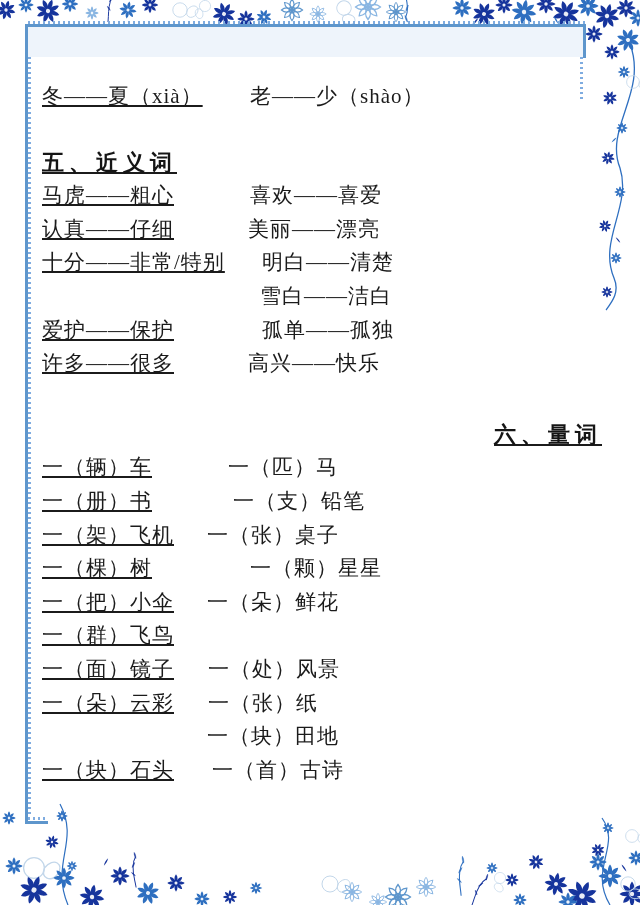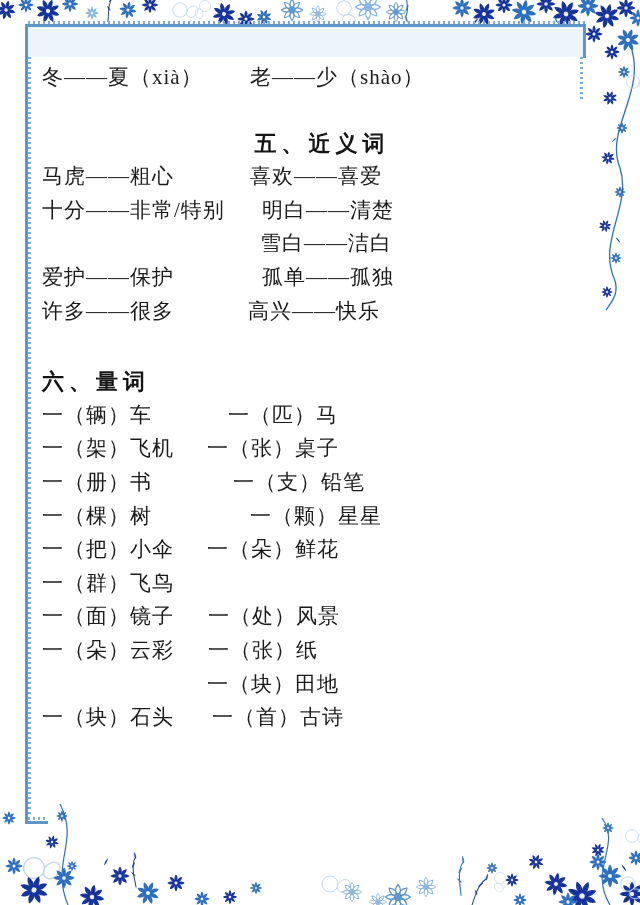--- a/index.html
+++ b/index.html
@@ -12,28 +12,28 @@
 
   
   .bseg{position:absolute;background:#5e96cc;}
   .dots-h{position:absolute;height:3px;
           background-image:repeating-linear-gradient(to right,#7face0 0 2px,transparent 2px 5px);}
   .dots-v{position:absolute;width:3px;
           background-image:repeating-linear-gradient(to bottom,#7face0 0 2px,transparent 2px 5px);}
   .band{position:absolute;left:28px;top:27px;width:555px;height:30px;background:#eef4fb;}
 
   
-  .content{position:absolute;left:42px;top:61px;width:560px;color:#1b1b1b;}
+  .content{position:absolute;left:42px;top:80px;width:560px;color:#1b1b1b;text-decoration:underline;}
   .line{position:relative;height:33.6px;line-height:33.6px;font-size:21px;
         letter-spacing:1px;white-space:nowrap;}
   .line .r{position:absolute;left:var(--rx);top:0;}
   .heading{height:33.6px;line-height:33.6px;font-size:22px;font-weight:bold;
            letter-spacing:5px;color:#151515;white-space:nowrap;}
-  .h-syn{margin-top:32px;text-align:center;}
-  .h-mw{margin-top:37px;}
+  .h-syn{margin-top:32px;}
+  .h-mw{margin-top:37px;text-align:right;}
 </style>
 </head>
 <body>
 
 <div class="page">
 
   <svg class="decor" viewBox="0 0 640 905" xmlns="http://www.w3.org/2000/svg">
     <defs>
       <path id="pet" d="M0,0 C-2.2,-3 -2.4,-6.8 0,-9.6 C2.4,-6.8 2.2,-3 0,0"></path>
       <g id="daisy">
@@ -194,20 +194,24 @@
         <span class="r">老——少（shào）</span>
       </div>
     </div>
 
     <div>
       <div class="heading h-syn">五、近义词</div>
       <div class="line" style="--rx:208px;">
         <span class="l">马虎——粗心</span>
         <span class="r">喜欢——喜爱</span>
       </div>
+      <div class="line" style="--rx:206px;">
+        <span class="l">认真——仔细</span>
+        <span class="r">美丽——漂亮</span>
+      </div>
       <div class="line" style="--rx:220px;">
         <span class="l">十分——非常/特别</span>
         <span class="r">明白——清楚</span>
       </div>
       <div class="line" style="--rx:218px;">
         <span class="r">雪白——洁白</span>
       </div>
       <div class="line" style="--rx:220px;">
         <span class="l">爱护——保护</span>
         <span class="r">孤单——孤独</span>
@@ -217,28 +221,28 @@
         <span class="r">高兴——快乐</span>
       </div>
     </div>
 
     <div>
       <div class="heading h-mw">六、量词</div>
       <div class="line" style="--rx:186px;">
         <span class="l">一（辆）车</span>
         <span class="r">一（匹）马</span>
       </div>
+      <div class="line" style="--rx:191px;">
+        <span class="l">一（册）书</span>
+        <span class="r">一（支）铅笔</span>
+      </div>
       <div class="line" style="--rx:165px;">
         <span class="l">一（架）飞机</span>
         <span class="r">一（张）桌子</span>
       </div>
-      <div class="line" style="--rx:191px;">
-        <span class="l">一（册）书</span>
-        <span class="r">一（支）铅笔</span>
-      </div>
       <div class="line" style="--rx:208px;">
         <span class="l">一（棵）树</span>
         <span class="r">一（颗）星星</span>
       </div>
       <div class="line" style="--rx:165px;">
         <span class="l">一（把）小伞</span>
         <span class="r">一（朵）鲜花</span>
       </div>
       <div class="line" style="--rx:166px;">
         <span class="l">一（群）飞鸟</span>

